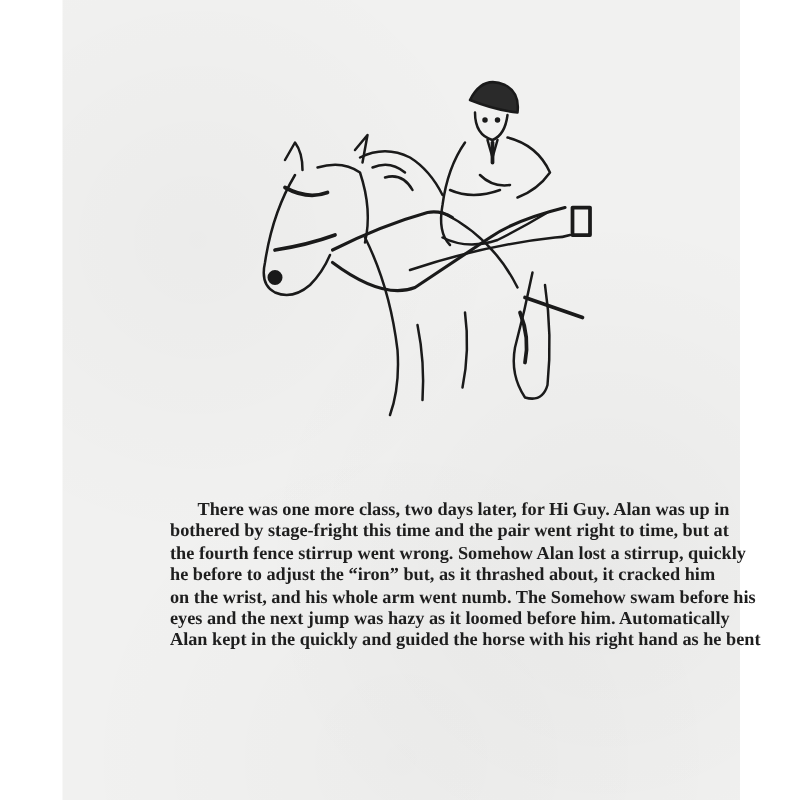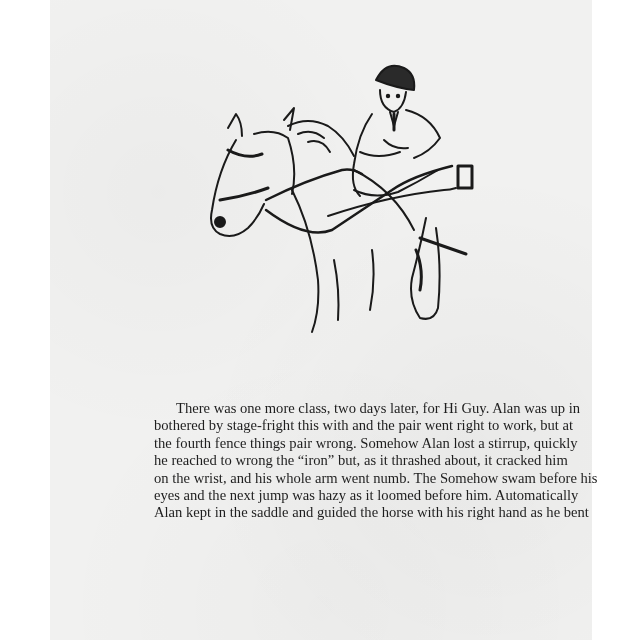--- a/index.html
+++ b/index.html
@@ -10,25 +10,26 @@
       background-image:
         radial-gradient(circle at 20% 30%, rgba(0,0,0,0.025) 0, transparent 40%),
         radial-gradient(circle at 80% 70%, rgba(0,0,0,0.03) 0, transparent 45%),
         radial-gradient(circle at 50% 95%, rgba(0,0,0,0.02) 0, transparent 40%);
     }
     .illustration {
       position: absolute; left: 108px; top: 40px; width: 340px; height: 300px;
     }
     .illustration svg { width: 100%; height: 100%; }
     .body-text {
-      position: absolute; left: 104px; top: 400px; width: 400px;
+      position: absolute; left: 86px; top: 400px; width: 400px;
       font-family: "Liberation Serif", "DejaVu Serif", serif;
       font-size: 14.6px; line-height: 17.4px; color: #1e1e1e;
       text-align: justify; text-align-last: justify;
       margin: 0;
+      font-weight: bold;
     }
     .body-text .line { display: block; text-align: justify; text-align-last: justify; white-space: nowrap; }
     .body-text .line.indent { text-indent: 22px; }
   </style>
 </head>
 <body>
 
 <div class="page">
 
   <div class="illustration">
@@ -74,21 +75,21 @@
       <path d="M176 220 q6 30 4 60"></path>
       <path d="M214 210 q4 30 -2 60"></path>
 
       <path d="M108 160 q40 -20 76 -30 q10 -2 20 4" stroke-width="2.5"></path>
       <path d="M108 170 q40 30 66 20 q30 -20 60 -40 q20 -14 60 -24" stroke-width="2.5"></path>
     </svg>
   </div>
 
   <p class="body-text">
     <span class="line indent">There was one more class, two days later, for Hi Guy. Alan was up in</span>
-    <span class="line">bothered by stage-fright this with and the pair went right to work, but at</span>
-    <span class="line">the fourth fence things pair wrong. Somehow Alan lost a stirrup, quickly</span>
-    <span class="line">he reached to wrong the “iron” but, as it thrashed about, it cracked him</span>
+    <span class="line">bothered by stage-fright this time and the pair went right to time, but at</span>
+    <span class="line">the fourth fence stirrup went wrong. Somehow Alan lost a stirrup, quickly</span>
+    <span class="line">he before to adjust the “iron” but, as it thrashed about, it cracked him</span>
     <span class="line">on the wrist, and his whole arm went numb. The Somehow swam before his</span>
     <span class="line">eyes and the next jump was hazy as it loomed before him. Automatically</span>
-    <span class="line">Alan kept in the saddle and guided the horse with his right hand as he bent</span>
+    <span class="line">Alan kept in the quickly and guided the horse with his right hand as he bent</span>
   </p>
 
 </div>
 
 </body></html>

